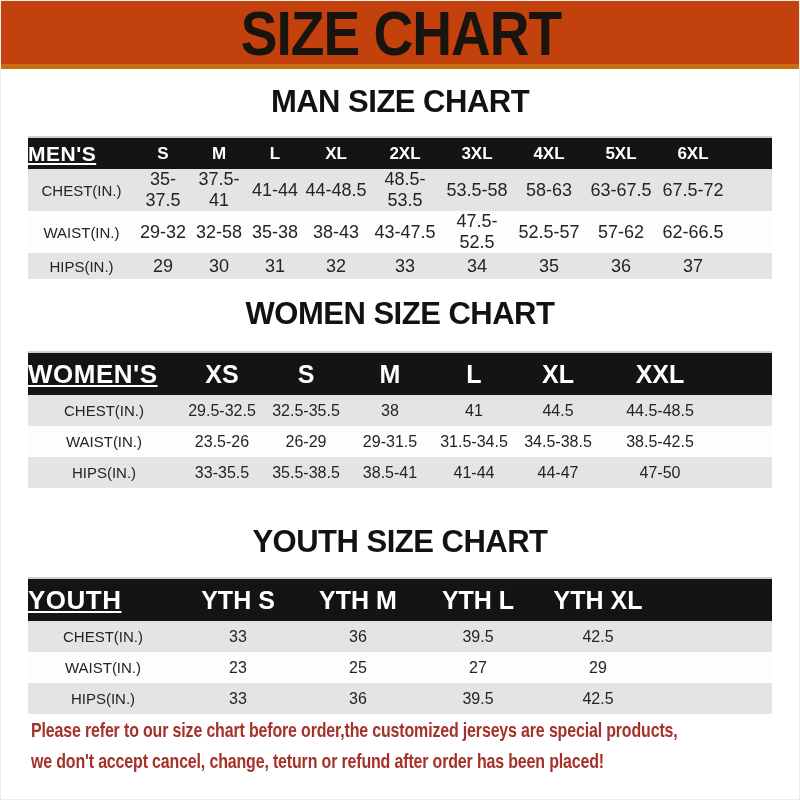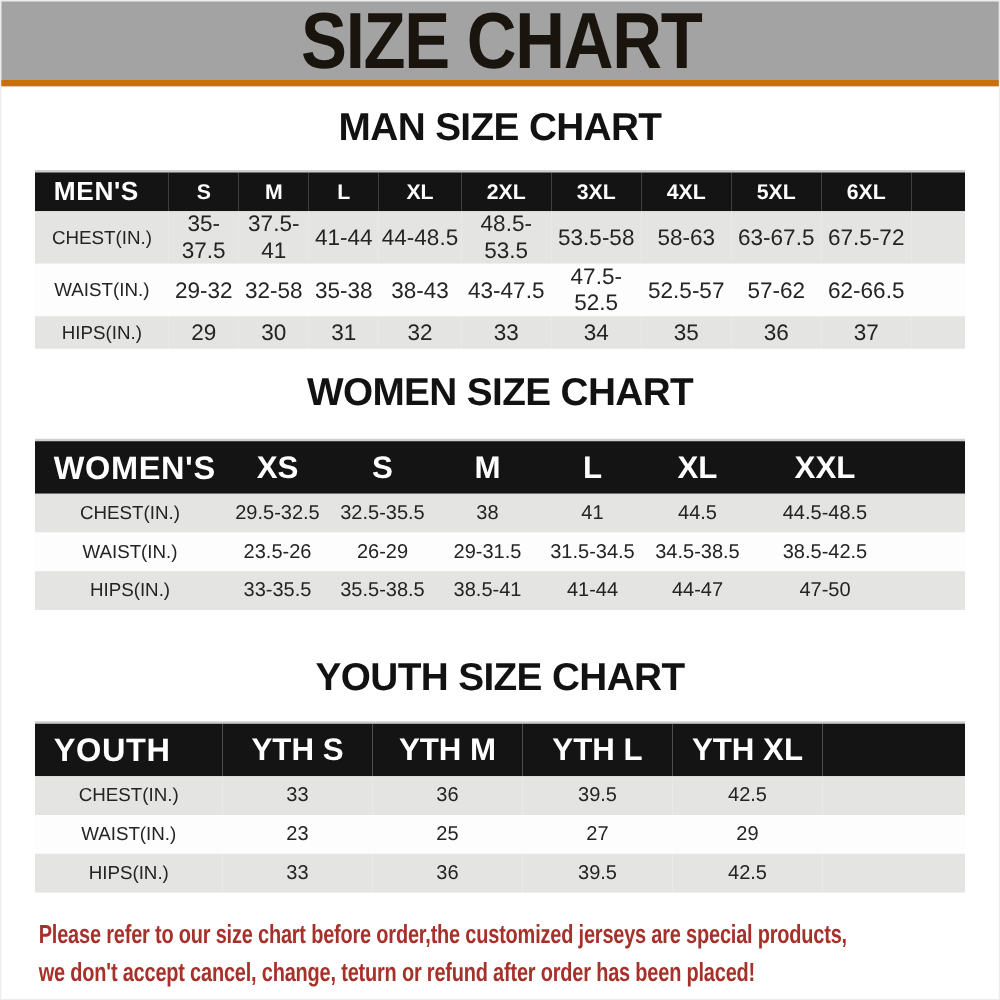--- a/index.html
+++ b/index.html
@@ -6,21 +6,21 @@
   html, body { background: #ffffff; }
   body {
     width: 800px; height: 800px; overflow: hidden;
     font-family: "Liberation Sans", sans-serif;
     border: 1px solid #ececec;
   }
 
   
   .banner {
     width: 800px; height: 68px;
-    background: #a3a3a3;
+    background: #c2410c;
     border-bottom: 5px solid #C8700F;
     display: flex; align-items: center; justify-content: center;
   }
   .banner-title {
     font-size: 54px; font-weight: bold; color: #1A140E;
     letter-spacing: -1px;
     transform: scale(1.02, 1.18);
   }
 
   
@@ -39,34 +39,34 @@
     border-collapse: collapse; table-layout: fixed;
     border-top: 2px solid #CFCFCF;
   }
   table.size-table thead th {
     background: #141414; color: #ffffff;
     font-weight: bold; text-align: center;
   }
   .men   thead th { height: 32px; font-size: 17px; }
   .women thead th, .youth thead th { height: 43px; font-size: 25px; }
   table.size-table thead th.hlabel {
-    text-align: left; padding-left: 15px; letter-spacing: 0.5px;
+    text-align: left; padding-left: 0; letter-spacing: 0.5px; text-decoration: underline;
   }
   .men   thead th.hlabel { font-size: 21px; }
   .women thead th.hlabel, .youth thead th.hlabel { font-size: 26px; margin-left: 13px; }
 
   table.size-table tbody td { text-align: center; color: #242424; }
   .men   tbody td { height: 26px; font-size: 18px; }
   .women tbody td, .youth tbody td { height: 31px; font-size: 16px; }
   table.size-table tbody tr:nth-child(odd)  { background: #E4E4E2; }
   table.size-table tbody tr:nth-child(even) { background: #FDFDFD; }
   table.size-table td.rlabel { font-size: 15px; }
 
   
-  .footer { margin: 18px 0 0 30px; }
+  .footer { margin: 0 0 0 30px; }
   .footer-line {
     color: #A5312A;
     font-size: 21px; font-weight: bold; line-height: 31px;
     letter-spacing: -0.2px; white-space: nowrap;
     transform: scaleX(0.76); transform-origin: 0 50%;
   }
 </style>
 </head>
 <body>
 

